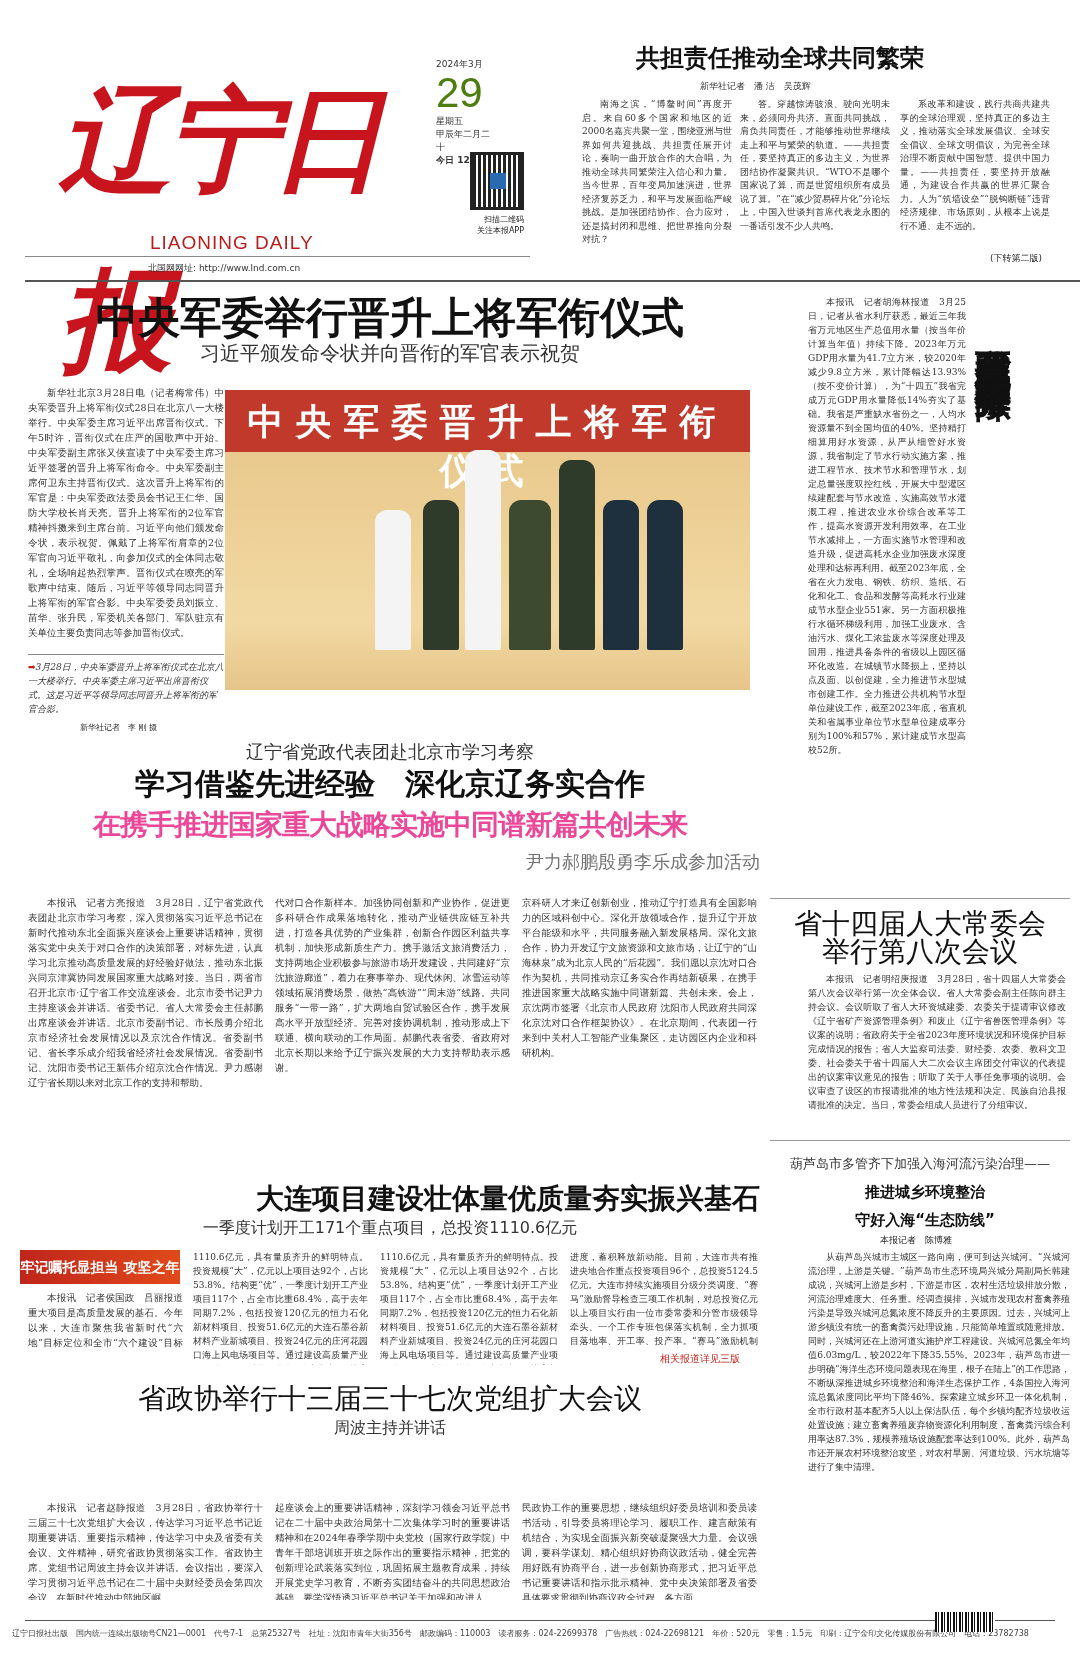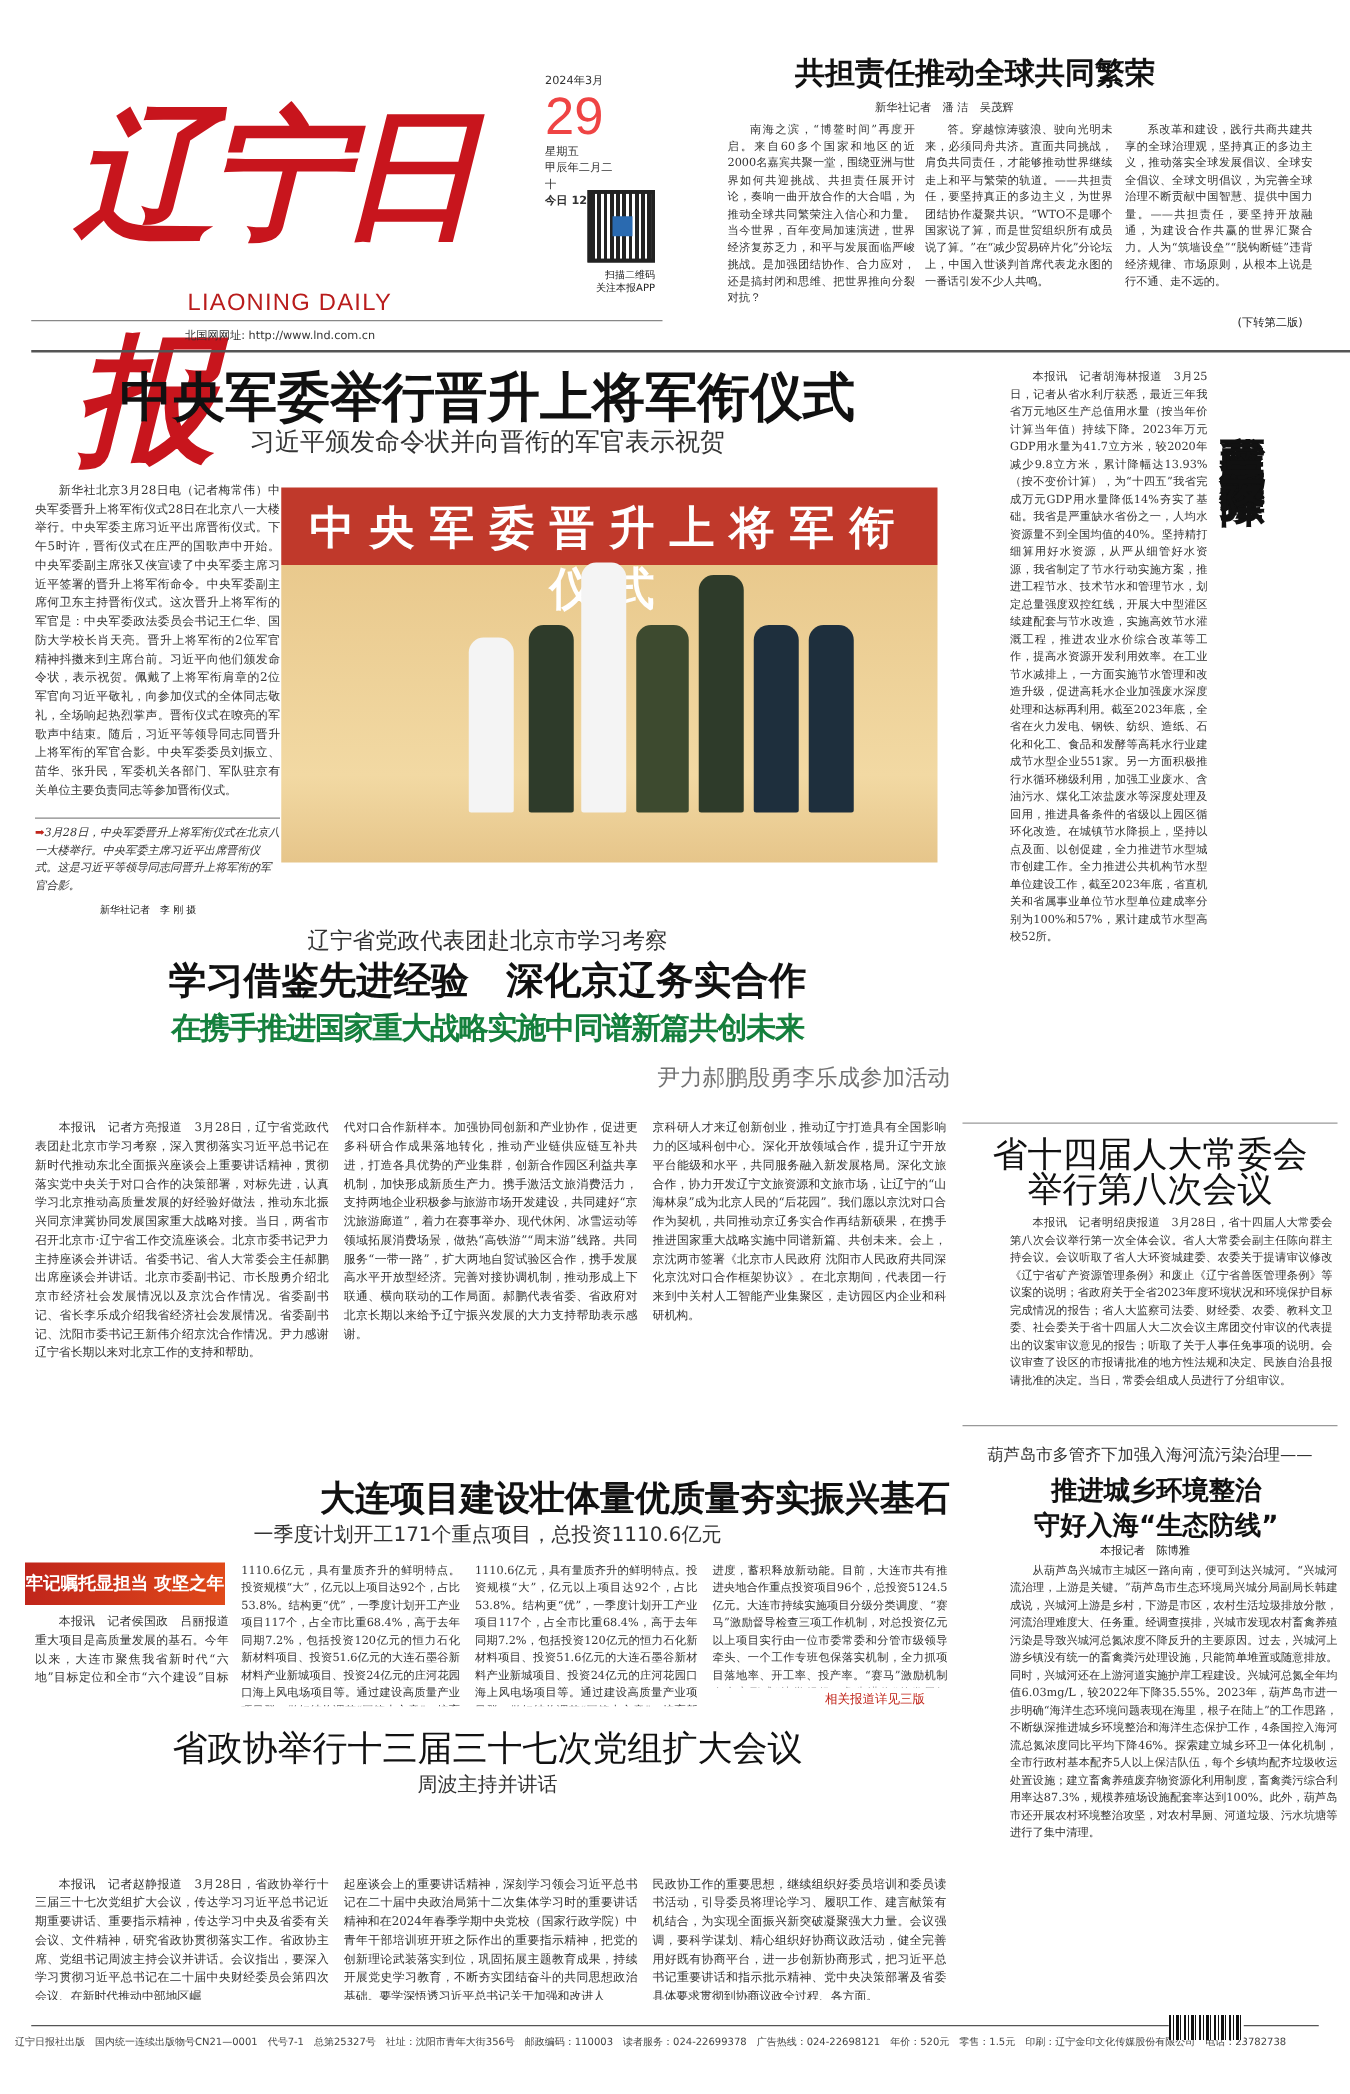--- a/index.html
+++ b/index.html
@@ -2,21 +2,21 @@
 <html><head>
 <meta charset="utf-8">
 <style>
 *{box-sizing:border-box;margin:0;padding:0}
 body{width:1080px;height:1675px;background:#fff;font-family:"DejaVu Sans","Liberation Sans",sans-serif;color:#222;position:relative;overflow:hidden}
 .abs{position:absolute}
 .body-txt{font-size:9.5px;line-height:15px;color:#333;text-align:justify;text-indent:2em;font-family:"DejaVu Serif",serif}
 .logo{left:60px;top:50px;width:360px;height:190px;color:#c8151d;font-family:"DejaVu Serif",serif;font-size:112px;font-weight:bold;font-style:italic;letter-spacing:-6px;line-height:180px}
 .logo-en{left:150px;top:232px;font-size:19px;color:#b91c1c;letter-spacing:1px;font-family:"Liberation Sans",sans-serif}
 .dateblock{left:436px;top:58px;width:60px;text-align:left;font-size:9px;color:#333}
-.date-day{font-size:42px;line-height:44px;font-family:"Liberation Sans",sans-serif;color:#ef4444}
+.date-day{font-size:42px;line-height:44px;font-family:"Liberation Sans",sans-serif;color:#4d7c0f}
 .qr{left:470px;top:152px;width:54px;height:58px;background:repeating-linear-gradient(90deg,#222 0 3px,#fff 3px 5px),#222;border:3px solid #222}
 .qr-center{position:absolute;left:17px;top:18px;width:16px;height:16px;background:#2a6ab0}
 .rule{height:2px;background:#555}
 .hd1{font-weight:bold;color:#111;text-align:center;font-family:"DejaVu Sans",sans-serif}
 .photo{left:225px;top:390px;width:525px;height:300px;background:linear-gradient(#c0392b 0,#c0392b 62px,#e9c98d 62px,#f2d9a3 230px,#e6c58a 300px)}
 .banner{position:absolute;left:0;top:8px;width:100%;text-align:center;color:#fff;font-weight:bold;font-size:36px;letter-spacing:12px;font-family:"DejaVu Sans",sans-serif}
 .person{position:absolute;bottom:40px;width:36px;height:150px;background:#2e3b2a;border-radius:12px 12px 2px 2px}
 .red-tag{left:20px;top:1250px;width:160px;height:34px;background:linear-gradient(90deg,#c0251b,#e04a1a);color:#fff;font-weight:bold;font-size:14px;line-height:34px;text-align:center;font-family:"DejaVu Sans",sans-serif}
 .footer{left:0;top:1628px;width:1080px;font-size:8px;color:#444;padding-left:12px;white-space:nowrap;font-family:"DejaVu Sans",sans-serif}
 .barcode{left:935px;top:1612px;width:60px;height:20px;background:repeating-linear-gradient(90deg,#111 0 2px,#fff 2px 3px,#111 3px 4px,#fff 4px 6px)}
@@ -70,36 +70,36 @@
   <div class="person" style="left:334px;height:190px"></div>
   <div class="person" style="left:378px;background:#1e2f3d"></div>
   <div class="person" style="left:422px;background:#1e2f3d"></div>
 </div>
 
 <div class="abs body-txt" style="left:808px;top:295px;width:158px;height:600px;overflow:hidden;font-size:9px;line-height:14px">本报讯　记者胡海林报道　3月25日，记者从省水利厅获悉，最近三年我省万元地区生产总值用水量（按当年价计算当年值）持续下降。2023年万元GDP用水量为41.7立方米，较2020年减少9.8立方米，累计降幅达13.93%（按不变价计算），为“十四五”我省完成万元GDP用水量降低14%夯实了基础。我省是严重缺水省份之一，人均水资源量不到全国均值的40%。坚持精打细算用好水资源，从严从细管好水资源，我省制定了节水行动实施方案，推进工程节水、技术节水和管理节水，划定总量强度双控红线，开展大中型灌区续建配套与节水改造，实施高效节水灌溉工程，推进农业水价综合改革等工作，提高水资源开发利用效率。在工业节水减排上，一方面实施节水管理和改造升级，促进高耗水企业加强废水深度处理和达标再利用。截至2023年底，全省在火力发电、钢铁、纺织、造纸、石化和化工、食品和发酵等高耗水行业建成节水型企业551家。另一方面积极推行水循环梯级利用，加强工业废水、含油污水、煤化工浓盐废水等深度处理及回用，推进具备条件的省级以上园区循环化改造。在城镇节水降损上，坚持以点及面、以创促建，全力推进节水型城市创建工作。全力推进公共机构节水型单位建设工作，截至2023年底，省直机关和省属事业单位节水型单位建成率分别为100%和57%，累计建成节水型高校52所。</div>
 <div class="abs vtitle" style="left:975px;top:320px;height:330px">我省万元地区生产总值用水量近三年持续下降</div>
 
 <div class="abs" style="left:20px;top:740px;width:740px;text-align:center;font-size:18px;color:#333">辽宁省党政代表团赴北京市学习考察</div>
 <div class="abs" style="left:20px;top:764px;width:740px;text-align:center;font-size:30px;font-weight:bold;font-family:'DejaVu Serif',serif;color:#111">学习借鉴先进经验　深化京辽务实合作</div>
-<div class="abs" style="left:20px;top:806px;width:740px;text-align:center;font-size:24px;font-weight:bold;font-family:'DejaVu Serif',serif;color:#15803d;letter-spacing:-1px">在携手推进国家重大战略实施中同谱新篇共创未来</div>
+<div class="abs" style="left:20px;top:806px;width:740px;text-align:center;font-size:28px;font-weight:bold;font-family:'DejaVu Serif',serif;color:#ec4899;letter-spacing:-1px">在携手推进国家重大战略实施中同谱新篇共创未来</div>
 <div class="abs" style="left:20px;top:850px;width:740px;text-align:right;font-size:18px;color:#737373">尹力郝鹏殷勇李乐成参加活动</div>
 <div class="abs body-txt" style="left:28px;top:895px;width:235px;height:280px;overflow:hidden">本报讯　记者方亮报道　3月28日，辽宁省党政代表团赴北京市学习考察，深入贯彻落实习近平总书记在新时代推动东北全面振兴座谈会上重要讲话精神，贯彻落实党中央关于对口合作的决策部署，对标先进，认真学习北京推动高质量发展的好经验好做法，推动东北振兴同京津冀协同发展国家重大战略对接。当日，两省市召开北京市·辽宁省工作交流座谈会。北京市委书记尹力主持座谈会并讲话。省委书记、省人大常委会主任郝鹏出席座谈会并讲话。北京市委副书记、市长殷勇介绍北京市经济社会发展情况以及京沈合作情况。省委副书记、省长李乐成介绍我省经济社会发展情况。省委副书记、沈阳市委书记王新伟介绍京沈合作情况。尹力感谢辽宁省长期以来对北京工作的支持和帮助。</div>
 <div class="abs body-txt" style="left:275px;top:895px;width:235px;height:280px;overflow:hidden;text-indent:0">代对口合作新样本。加强协同创新和产业协作，促进更多科研合作成果落地转化，推动产业链供应链互补共进，打造各具优势的产业集群，创新合作园区利益共享机制，加快形成新质生产力。携手激活文旅消费活力，支持两地企业积极参与旅游市场开发建设，共同建好“京沈旅游廊道”，着力在赛事举办、现代休闲、冰雪运动等领域拓展消费场景，做热“高铁游”“周末游”线路。共同服务“一带一路”，扩大两地自贸试验区合作，携手发展高水平开放型经济。完善对接协调机制，推动形成上下联通、横向联动的工作局面。郝鹏代表省委、省政府对北京长期以来给予辽宁振兴发展的大力支持帮助表示感谢。</div>
 <div class="abs body-txt" style="left:522px;top:895px;width:235px;height:280px;overflow:hidden;text-indent:0">京科研人才来辽创新创业，推动辽宁打造具有全国影响力的区域科创中心。深化开放领域合作，提升辽宁开放平台能级和水平，共同服务融入新发展格局。深化文旅合作，协力开发辽宁文旅资源和文旅市场，让辽宁的“山海林泉”成为北京人民的“后花园”。我们愿以京沈对口合作为契机，共同推动京辽务实合作再结新硕果，在携手推进国家重大战略实施中同谱新篇、共创未来。会上，京沈两市签署《北京市人民政府 沈阳市人民政府共同深化京沈对口合作框架协议》。在北京期间，代表团一行来到中关村人工智能产业集聚区，走访园区内企业和科研机构。</div>
 
 <div class="abs" style="left:770px;top:898px;width:300px;height:1px;background:#999"></div>
 <div class="abs hd1" style="left:770px;top:910px;width:300px;font-size:28px;font-weight:normal;line-height:28px">
   <div>省十四届人大常委会</div>
   <div>举行第八次会议</div>
 </div>
 <div class="abs body-txt" style="left:808px;top:972px;width:258px;height:160px;overflow:hidden;font-size:9px;line-height:14px">本报讯　记者明绍庚报道　3月28日，省十四届人大常委会第八次会议举行第一次全体会议。省人大常委会副主任陈向群主持会议。会议听取了省人大环资城建委、农委关于提请审议修改《辽宁省矿产资源管理条例》和废止《辽宁省兽医管理条例》等议案的说明；省政府关于全省2023年度环境状况和环境保护目标完成情况的报告；省人大监察司法委、财经委、农委、教科文卫委、社会委关于省十四届人大二次会议主席团交付审议的代表提出的议案审议意见的报告；听取了关于人事任免事项的说明。会议审查了设区的市报请批准的地方性法规和决定、民族自治县报请批准的决定。当日，常委会组成人员进行了分组审议。</div>
 
 <div class="abs" style="left:770px;top:1140px;width:300px;height:1px;background:#999"></div>
 <div class="abs" style="left:790px;top:1155px;width:290px;font-size:13px;color:#333">葫芦岛市多管齐下加强入海河流污染治理——</div>
-<div class="abs hd1" style="left:770px;top:1178px;width:310px;font-size:21px;line-height:28px">
+<div class="abs hd1" style="left:770px;top:1178px;width:310px;font-size:15px;line-height:28px">
   <div>推进城乡环境整治</div>
   <div>守好入海“生态防线”</div>
 </div>
 <div class="abs" style="left:880px;top:1234px;font-size:9px">本报记者　陈博雅</div>
 <div class="abs body-txt" style="left:808px;top:1250px;width:262px;height:360px;overflow:hidden;font-size:9px;line-height:14px">从葫芦岛兴城市主城区一路向南，便可到达兴城河。“兴城河流治理，上游是关键。”葫芦岛市生态环境局兴城分局副局长韩建成说，兴城河上游是乡村，下游是市区，农村生活垃圾排放分散，河流治理难度大、任务重。经调查摸排，兴城市发现农村畜禽养殖污染是导致兴城河总氮浓度不降反升的主要原因。过去，兴城河上游乡镇没有统一的畜禽粪污处理设施，只能简单堆置或随意排放。同时，兴城河还在上游河道实施护岸工程建设。兴城河总氮全年均值6.03mg/L，较2022年下降35.55%。2023年，葫芦岛市进一步明确“海洋生态环境问题表现在海里，根子在陆上”的工作思路，不断纵深推进城乡环境整治和海洋生态保护工作，4条国控入海河流总氮浓度同比平均下降46%。探索建立城乡环卫一体化机制，全市行政村基本配齐5人以上保洁队伍，每个乡镇均配齐垃圾收运处置设施；建立畜禽养殖废弃物资源化利用制度，畜禽粪污综合利用率达87.3%，规模养殖场设施配套率达到100%。此外，葫芦岛市还开展农村环境整治攻坚，对农村旱厕、河道垃圾、污水坑塘等进行了集中清理。</div>
 
 <div class="abs" style="left:20px;top:1180px;width:740px;text-align:right;font-size:28px;font-weight:bold;font-family:'DejaVu Serif',serif;color:#111">大连项目建设壮体量优质量夯实振兴基石</div>
 <div class="abs" style="left:20px;top:1218px;width:740px;text-align:center;font-size:16px;color:#333">一季度计划开工171个重点项目，总投资1110.6亿元</div>
 <div class="abs red-tag">牢记嘱托显担当 攻坚之年谱新篇</div>
 <div class="abs body-txt" style="left:28px;top:1290px;width:155px;height:60px;overflow:hidden">本报讯　记者侯国政　吕丽报道　重大项目是高质量发展的基石。今年以来，大连市聚焦我省新时代“六地”目标定位和全市“六个建设”目标任务，树立“抓好项目才能抓好工作”理念，以重大工程为总抓手，以央地合作为突破口，全力推动项目建设增数量、壮体量、优质量、上速度，确保一季度实现“开门红”，更好为全省打好打赢攻坚之年攻坚之战发挥龙头带动作用。一季度，大连市计划开工重点项目171个，总投资</div>

